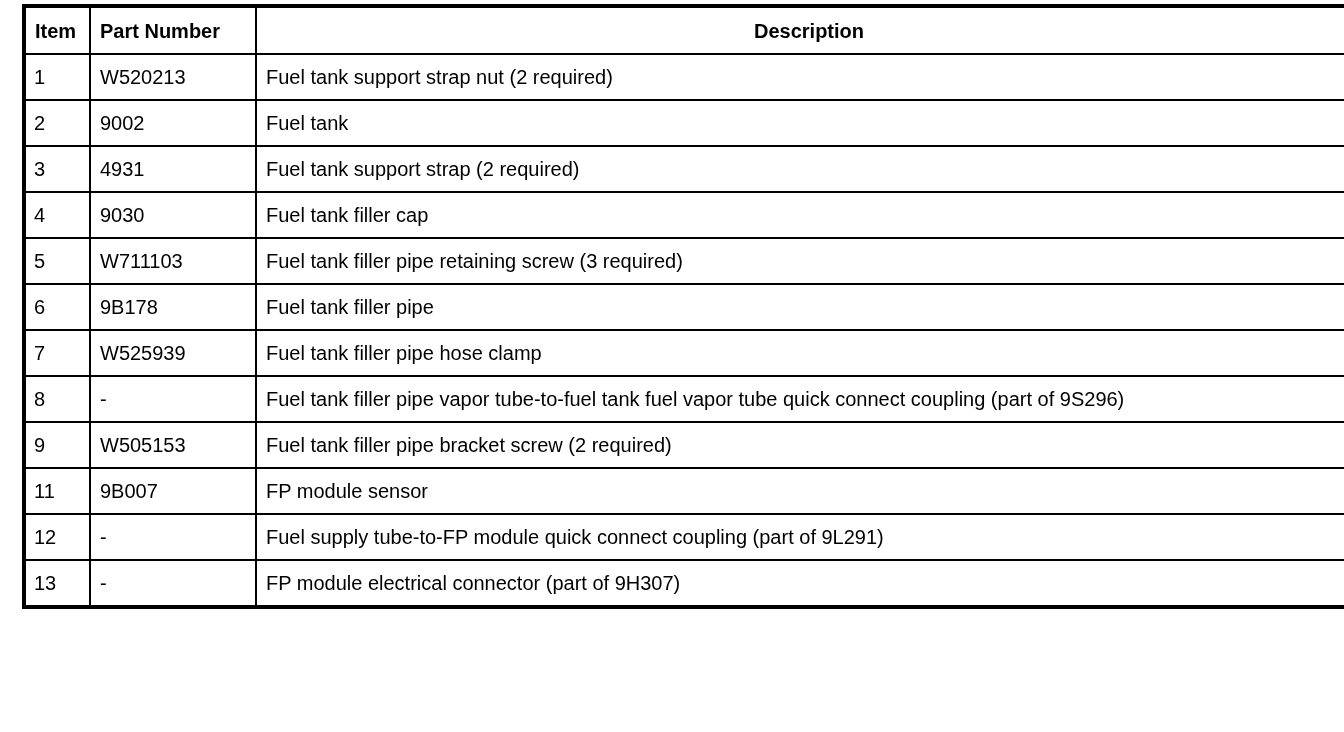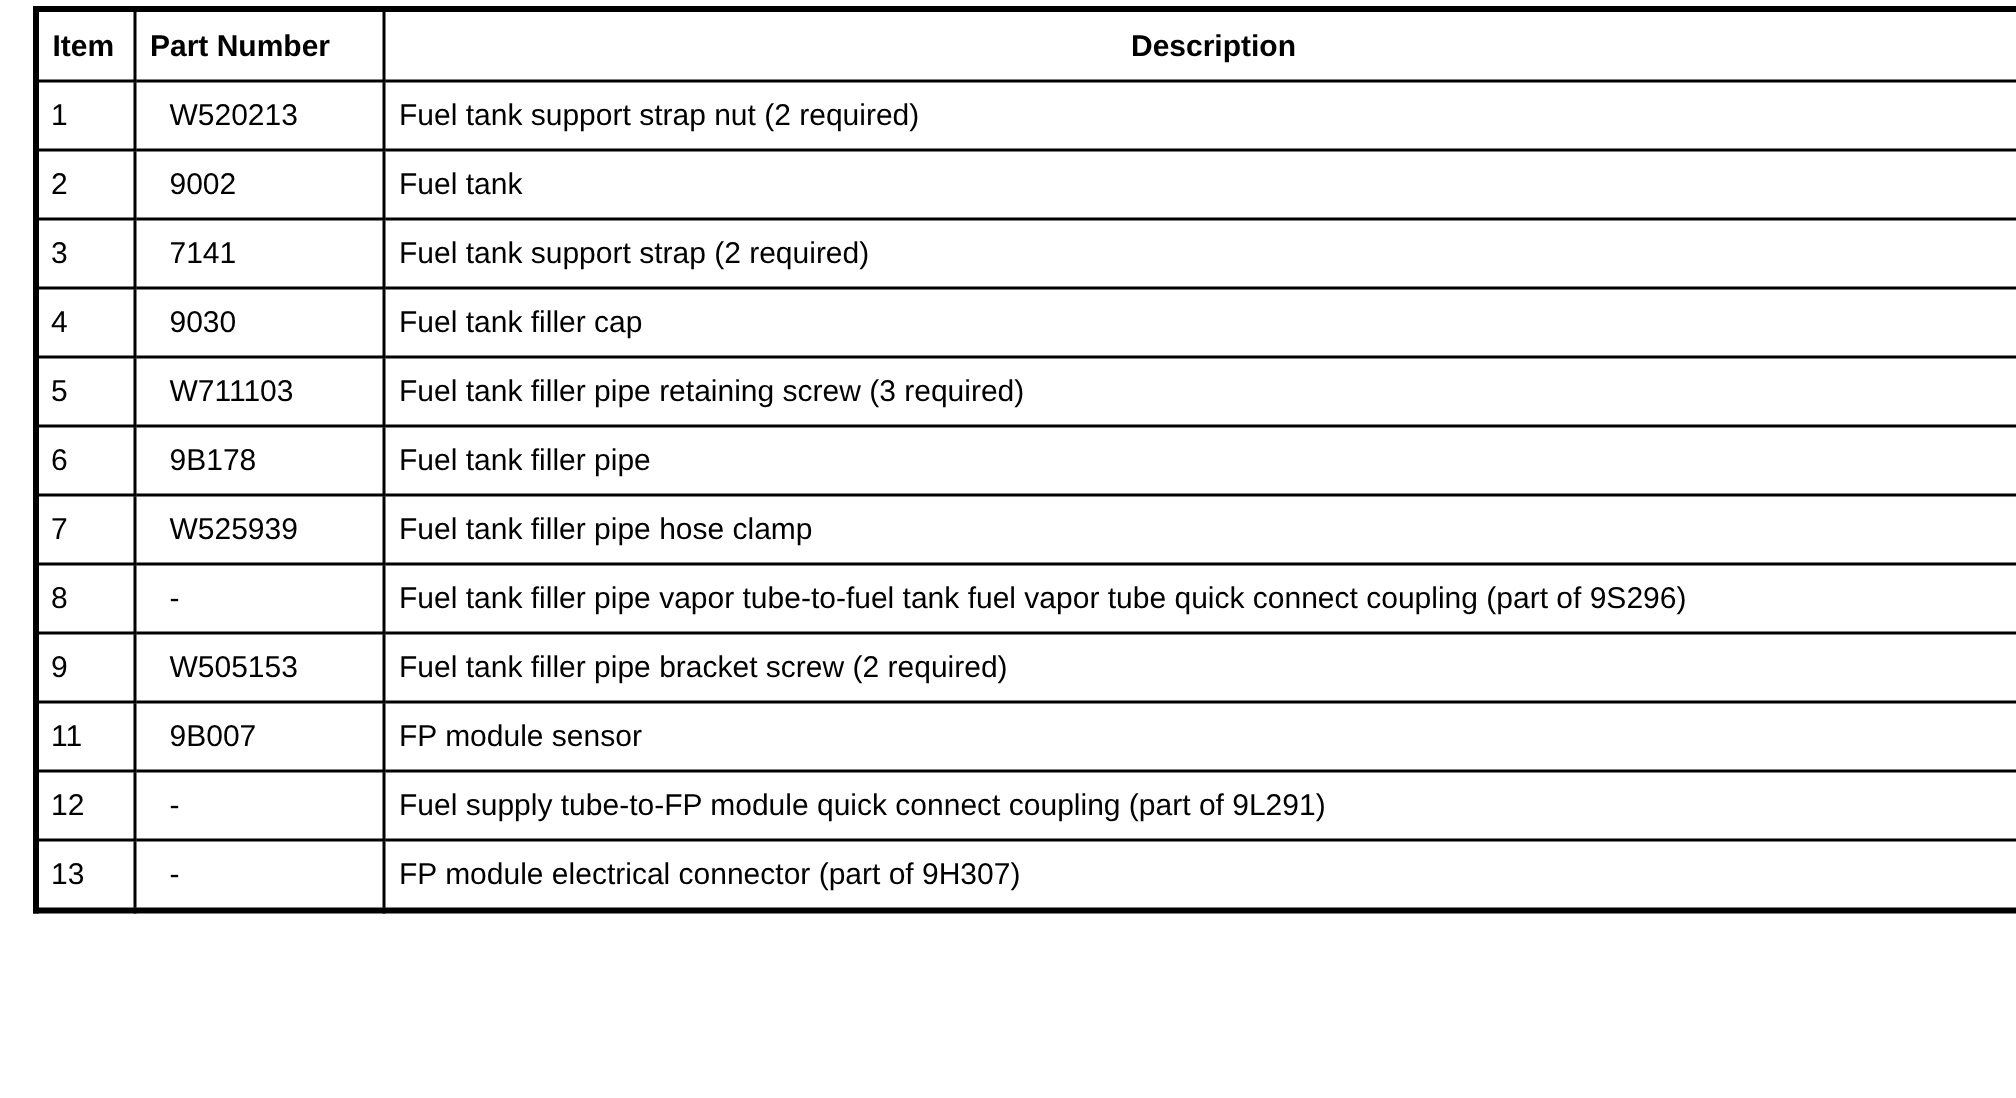--- a/index.html
+++ b/index.html
@@ -58,21 +58,21 @@
     padding-left: 24px;
   }
   #parts-table tbody td {
     font-weight: normal;
     text-align: left;
   }
   #parts-table tbody td.c-item {
     padding-left: 8px;
   }
   #parts-table tbody td.c-part {
-    padding-left: 22px;
+    padding-left: 9px;
   }
   #parts-table tbody td.c-desc {
     padding-left: 9px;
   }
 </style>
 </head>
 <body>
 
 <div id="page">
   <table id="parts-table">
@@ -94,21 +94,21 @@
           <td class="c-part">W520213</td>
           <td class="c-desc">Fuel tank support strap nut (2 required)</td>
         </tr>
         <tr>
           <td class="c-item">2</td>
           <td class="c-part">9002</td>
           <td class="c-desc">Fuel tank</td>
         </tr>
         <tr>
           <td class="c-item">3</td>
-          <td class="c-part">7141</td>
+          <td class="c-part">4931</td>
           <td class="c-desc">Fuel tank support strap (2 required)</td>
         </tr>
         <tr>
           <td class="c-item">4</td>
           <td class="c-part">9030</td>
           <td class="c-desc">Fuel tank filler cap</td>
         </tr>
         <tr>
           <td class="c-item">5</td>
           <td class="c-part">W711103</td>

